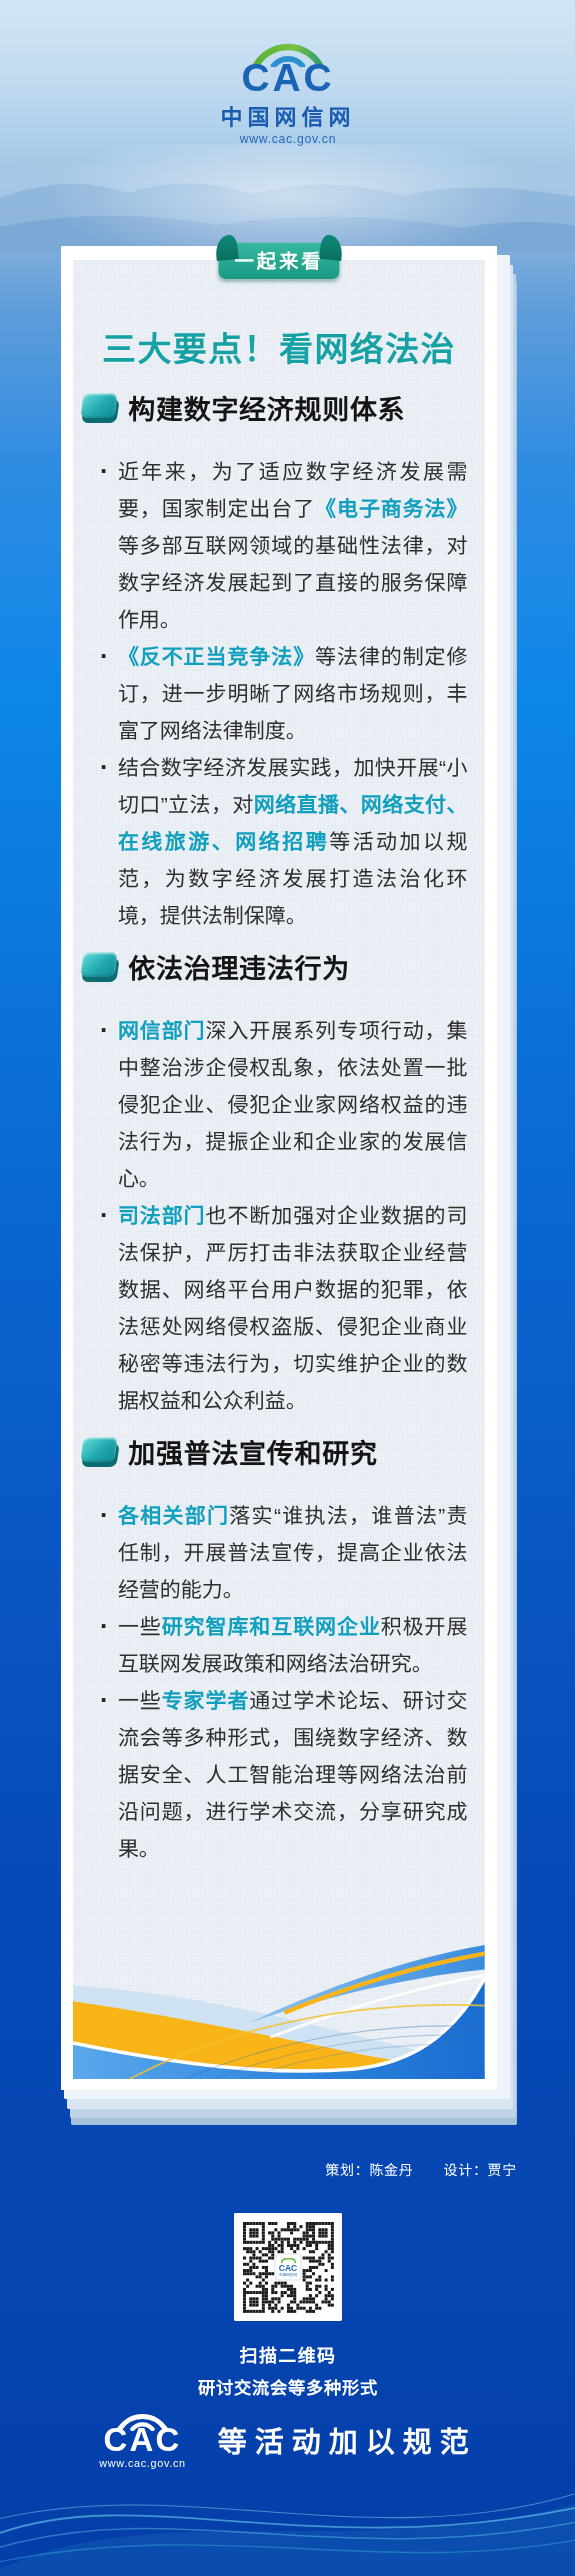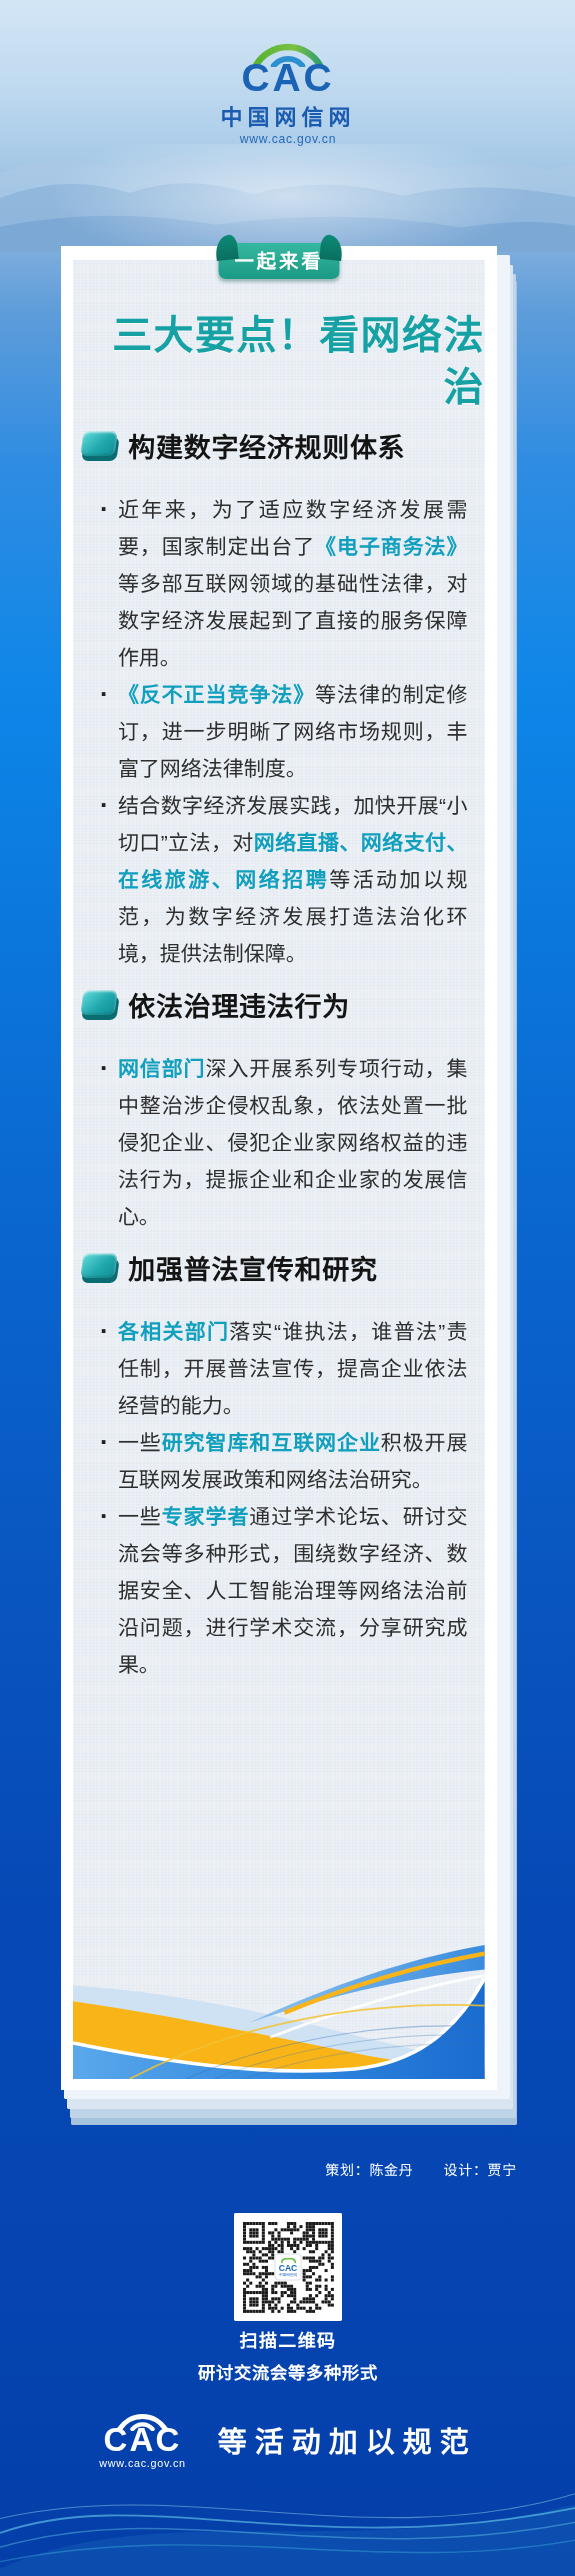--- a/index.html
+++ b/index.html
@@ -61,22 +61,22 @@
     border-radius:4.3px 4.3px 7.2px 7.2px;
     box-shadow:0 2.2px 3.6px rgba(10,80,70,.35);}
   .ribbon::before,.ribbon::after{content:"";position:absolute;top:-8px;width:21.6px;height:24.5px;
     background:linear-gradient(180deg,#0d8a77,#0b6e5f);z-index:-1;}
   .ribbon::before{left:-2.9px;border-radius:80% 40% 0 0/100% 60% 0 0;transform:rotate(-6deg);}
   .ribbon::after{right:-2.9px;border-radius:40% 80% 0 0/60% 100% 0 0;transform:rotate(6deg);}
   .ribbon span{display:block;text-align:center;line-height:36px;color:#fff;
     font-size:19.4px;font-weight:700;letter-spacing:2.9px;}
 
   
-  .title{padding-top:49px;text-align:right;color:var(--accent-teal);
-    font-size:40px;line-height:52px;font-weight:700;letter-spacing:1.4px;
+  .title{padding-top:63px;text-align:center;color:var(--accent-teal);
+    font-size:34px;line-height:52px;font-weight:700;letter-spacing:1.4px;
     text-shadow:0 1.4px 0 rgba(255,255,255,.55);}
 
   
   #sections-root{position:relative;z-index:2;}
   .sec-head{display:flex;align-items:center;gap:11.5px;margin:13px 0 26px 8.6px;}
   .sec-head.first{margin-top:13px;}
   .sec-icon{position:relative;width:35px;height:30px;flex:0 0 auto;}
   .sec-icon i{position:absolute;left:1.4px;top:5.8px;right:-1.4px;bottom:0;
     background:#0a6d72;border-radius:6.5px;transform:skewX(-8deg);}
   .sec-icon b{position:absolute;left:0;top:0;right:1.4px;bottom:5px;
@@ -101,21 +101,21 @@
   .qr-block{position:absolute;left:0;top:2213px;width:576px;text-align:center;z-index:3;}
   .qr-box{position:relative;margin:0 auto;width:108px;height:108px;background:#fff;border-radius:1.4px;padding:8.6px;}
   .qr-box svg{display:block;width:91px;height:91px;}
   .qr-logo{position:absolute;left:50%;top:50%;transform:translate(-50%,-50%);
     width:27px;height:27px;background:#fff;border-radius:3.6px;border:0.7px solid #d8e2ec;
     display:flex;flex-direction:column;align-items:center;justify-content:center;}
   .qr-logo .mini-arc{width:16px;height:5.8px;border:2.2px solid var(--logo-green);border-bottom:none;
     border-radius:10px 10px 0 0;}
   .qr-logo .mini-cac{font-size:8.6px;font-weight:700;color:var(--logo-blue);line-height:8.6px;}
   .qr-logo .mini-sub{font-size:3.6px;color:var(--logo-blue);line-height:4.3px;}
-  .qr-cap1{margin-top:5px;color:#fff;font-size:18px;font-weight:700;letter-spacing:1.4px;}
+  .qr-cap1{margin-top:20px;color:#fff;font-size:18px;font-weight:700;letter-spacing:1.4px;}
   .qr-cap2{margin-top:7.2px;color:#fff;font-size:17.3px;font-weight:700;letter-spacing:0.7px;}
 
   .bottom-brand{position:absolute;left:0;top:2409px;width:576px;display:flex;
     align-items:center;justify-content:center;gap:32px;z-index:3;}
   .bb-logo{text-align:center;}
   .bb-logo .arc-svg{display:block;margin:0 auto;width:75px;height:21.6px;}
   .bb-cac{font-size:33px;font-weight:700;color:#fff;letter-spacing:2.2px;line-height:30px;margin-top:-5.8px;}
   .bb-url{font-size:10.8px;color:#fff;letter-spacing:0.7px;margin-top:2.2px;}
   .bb-produced{font-size:29px;font-weight:700;color:#fff;letter-spacing:8px;}
 
@@ -178,20 +178,21 @@
           </div>
           <div class="sec-head">
             <span class="sec-icon">
               <i></i>
               <b></b>
             </span>
             <span class="sec-title">依法治理违法行为</span>
           </div>
           <div class="bullets">
             <div class="bullet"><span class="hl">网信部门</span><span>深入开展系列专项行动，集中整治涉企侵权乱象，依法处置一批侵犯企业、侵犯企业家网络权益的违法行为，提振企业和企业家的发展信心。</span></div>
+            <div class="bullet"><span class="hl">司法部门</span><span>也不断加强对企业数据的司法保护，严厉打击非法获取企业经营数据、网络平台用户数据的犯罪，依法惩处网络侵权盗版、侵犯企业商业秘密等违法行为，切实维护企业的数据权益和公众利益。</span></div>
           </div>
           <div class="sec-head">
             <span class="sec-icon">
               <i></i>
               <b></b>
             </span>
             <span class="sec-title">加强普法宣传和研究</span>
           </div>
           <div class="bullets">
             <div class="bullet"><span class="hl">各相关部门</span><span>落实“谁执法，谁普法”责任制，开展普法宣传，提高企业依法经营的能力。</span></div>

